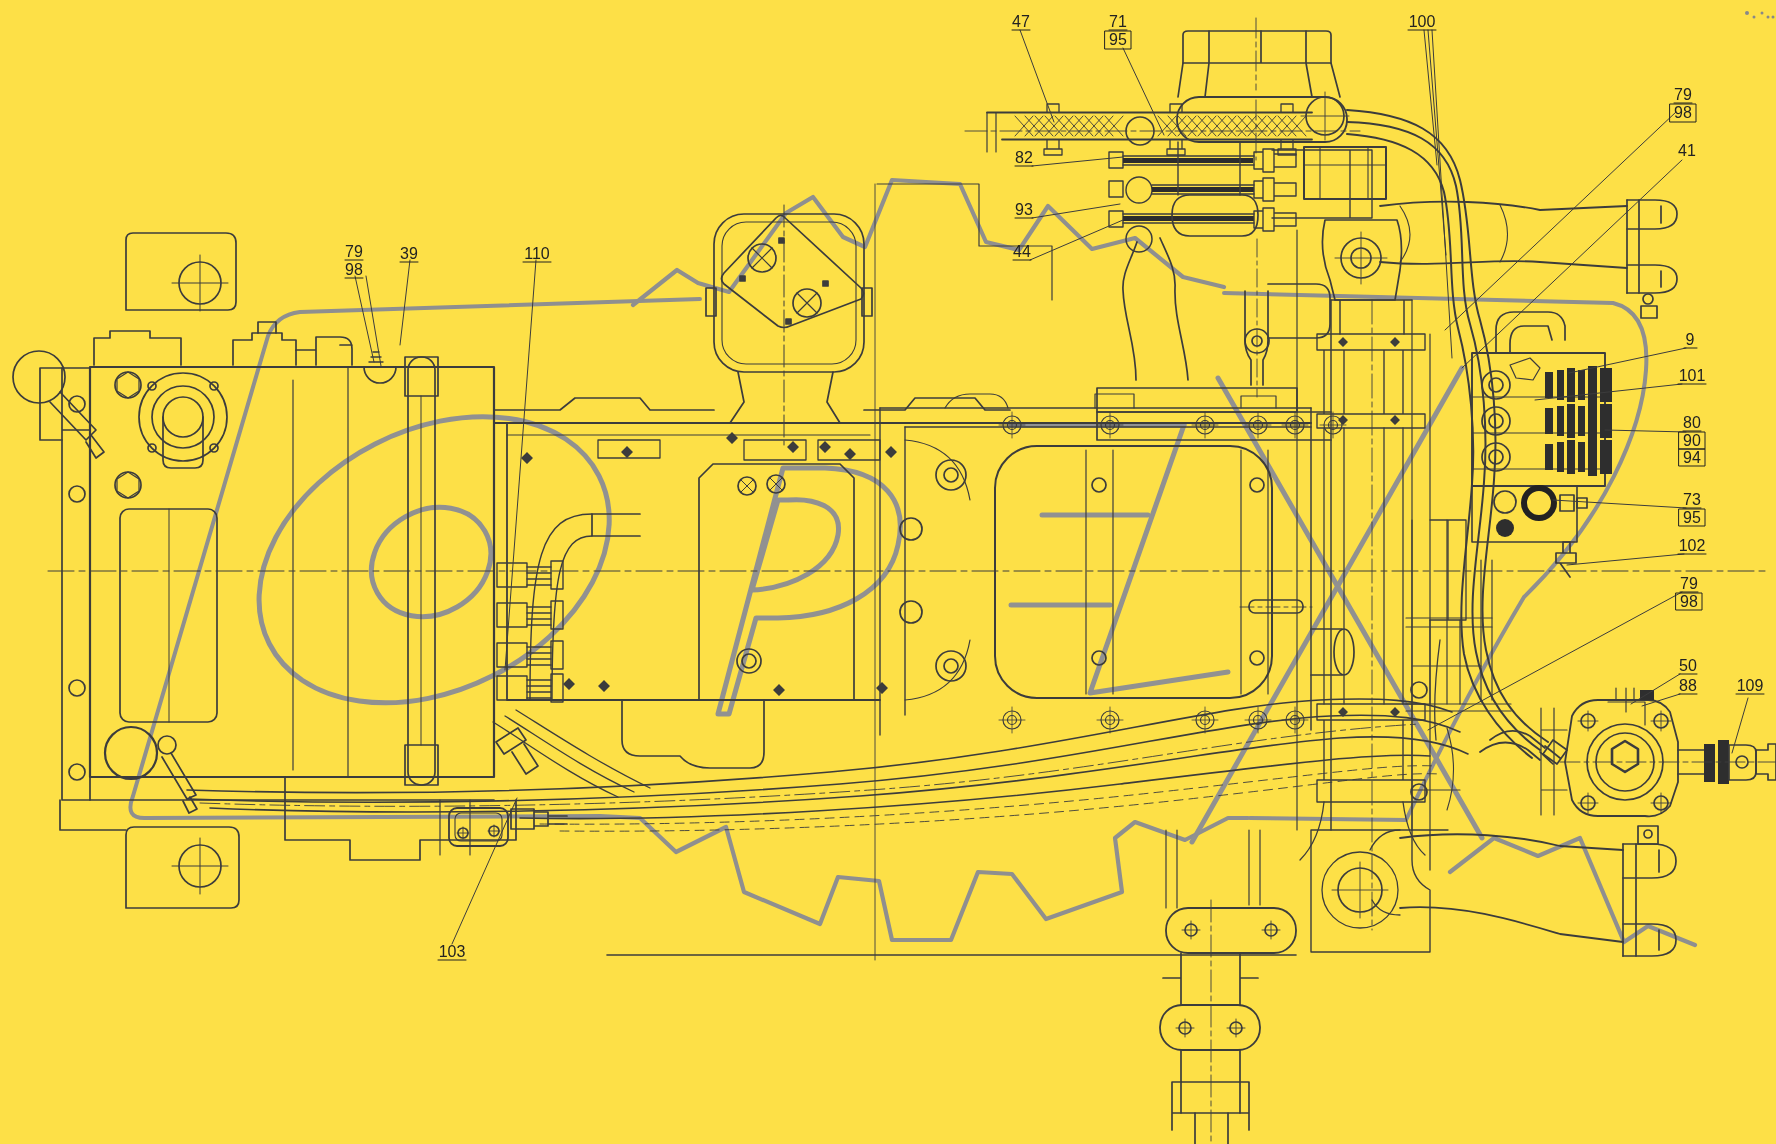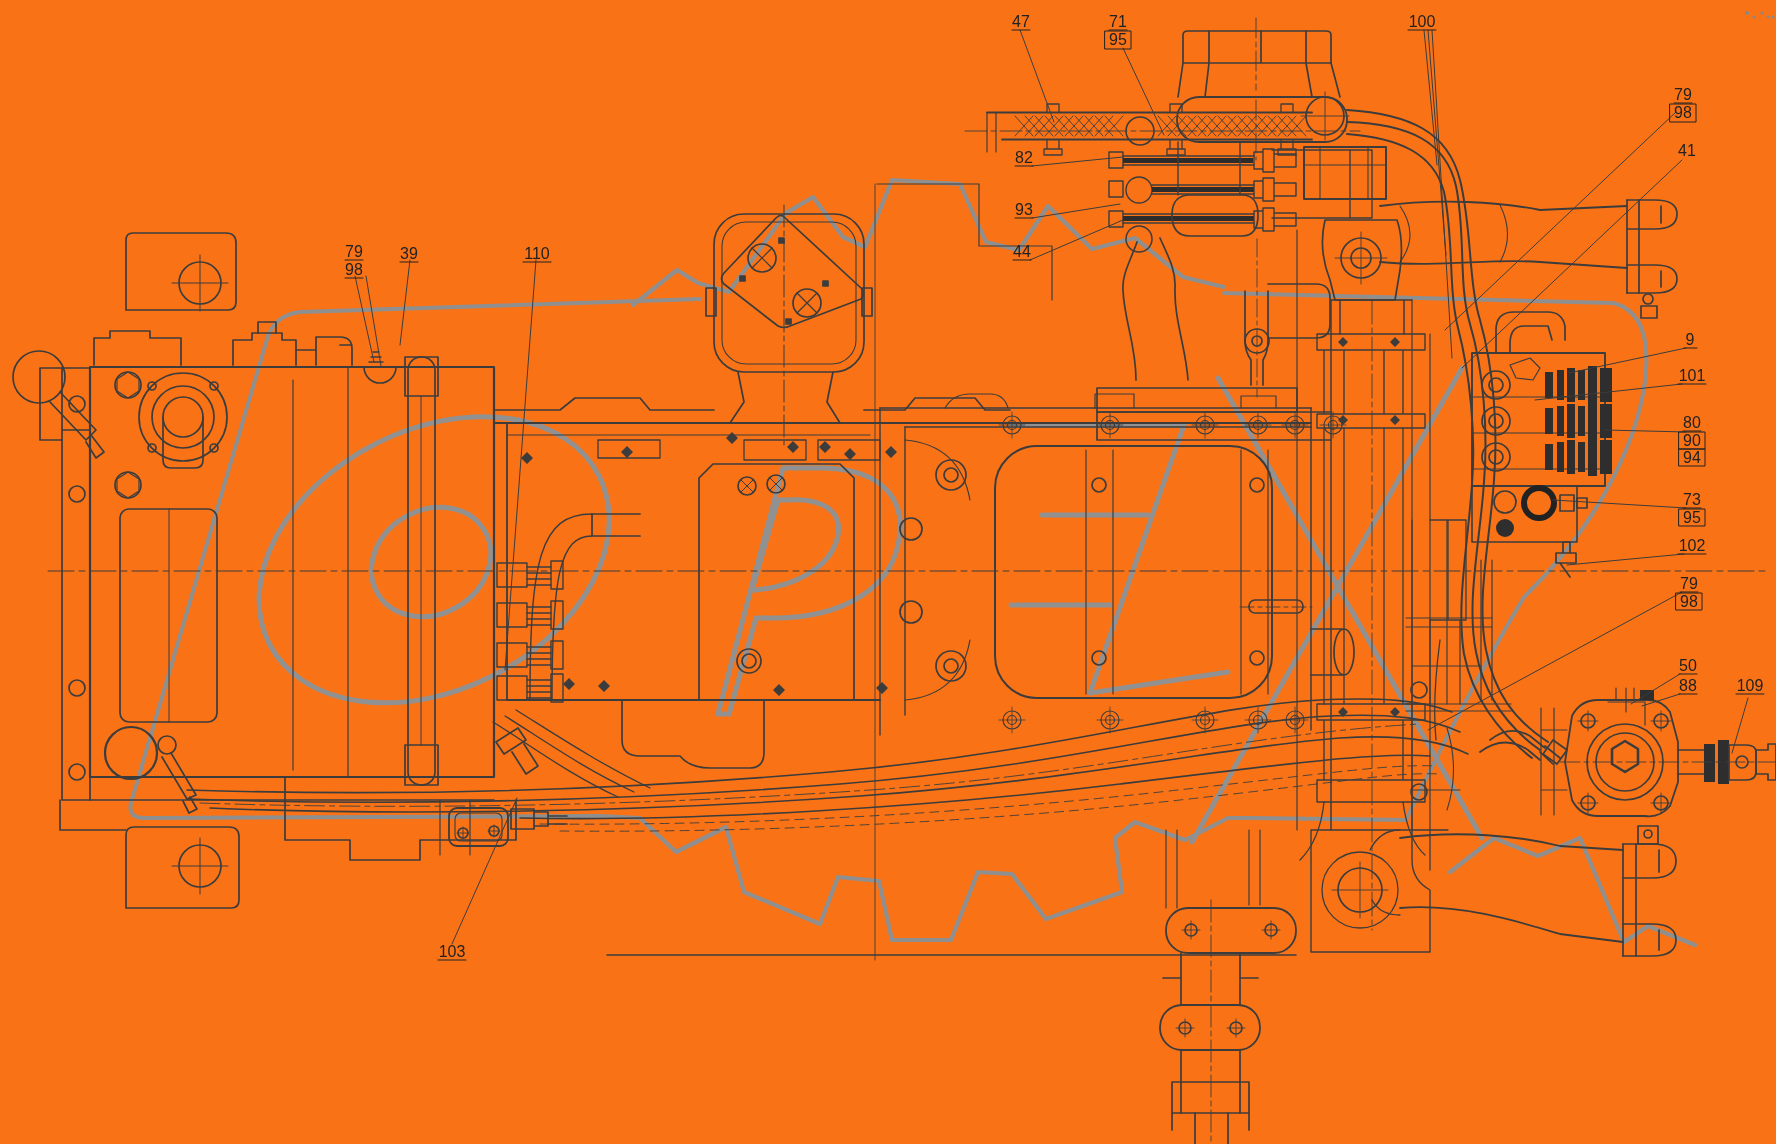--- a/index.html
+++ b/index.html
@@ -1,16 +1,16 @@
 <!DOCTYPE html>
 <html><head>
 <meta charset="utf-8">
 <style>
 html,body{margin:0;padding:0;background:#fff;font-family:"Liberation Sans",sans-serif;}
-#sheet{position:relative;width:1776px;height:1144px;background:#f97316;overflow:hidden;}
+#sheet{position:relative;width:1776px;height:1144px;background:#fde047;overflow:hidden;}
 svg{position:absolute;left:0;top:0;}
 </style>
 </head>
 <body>
 <div id="sheet">
 <svg width="1776" height="1144" viewBox="0 0 1776 1144" fill="none" stroke-linecap="round" stroke-linejoin="round">
 
 <g stroke="#8f8f8f" stroke-width="4" fill="none">
 <path d="M700,299 L300,312 Q276,315 268,336 L133,796 Q124,819 146,818 L600,816"></path>
 <path d="M1224,293 L1613,303 Q1650,312 1646,370 C1642,430 1605,518 1524,597 C1483,666 1439,751 1406,820 L1250,818"></path>

